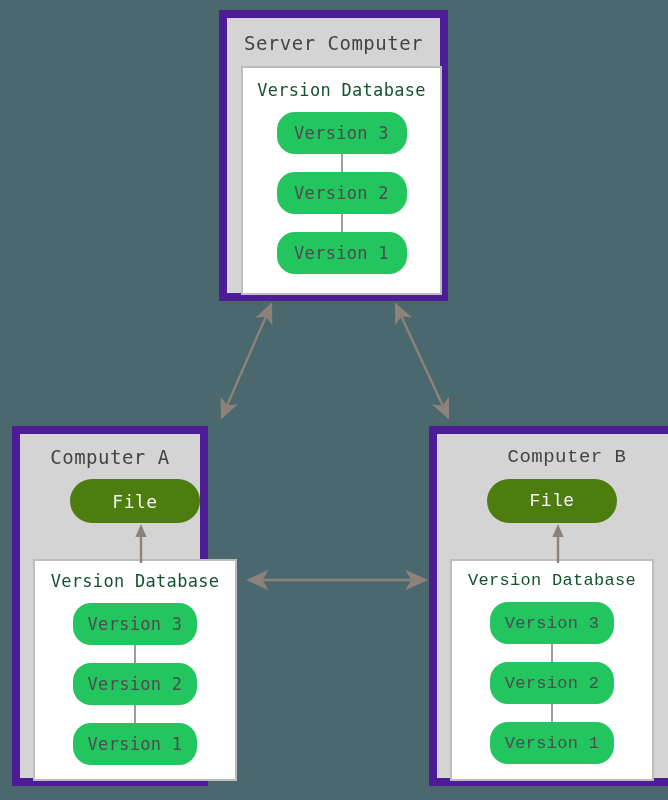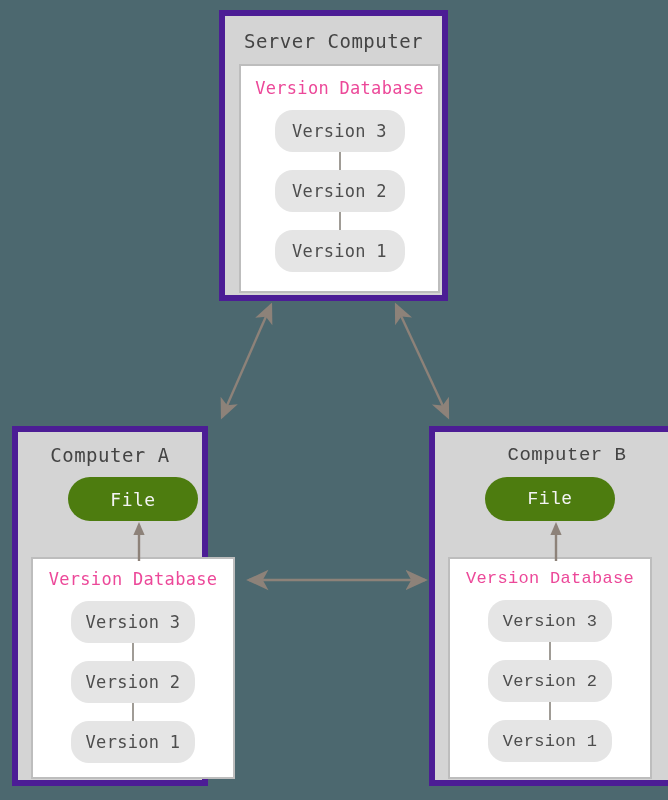--- a/index.html
+++ b/index.html
@@ -32,21 +32,21 @@
     height: 800px;
     pointer-events: none;
     z-index: 1;
   }
 
   
   .machine {
     position: absolute;
     box-sizing: border-box;
     background: #d4d4d4;
-    border: 6px solid #4c1d95;
+    border: 8px solid #4c1d95;
     z-index: 2;
   }
   .machine-title {
     text-align: center;
     color: #444444;
     font-size: 19px;
     letter-spacing: 0.5px;
     white-space: nowrap;
   }
 
@@ -109,21 +109,21 @@
   }
   #computer-a .vdb,
   #computer-b .vdb {
     left: 13px;
     top: 125px;
     width: 204px;
     height: 222px;
   }
   .vdb-title {
     text-align: center;
-    color: #ec4899;
+    color: #14532d;
     font-size: 17px;
     letter-spacing: 0.3px;
     white-space: nowrap;
   }
   #server-vdb .vdb-title { margin-top: 12px; }
   #computer-a .vdb-title,
   #computer-b .vdb-title { margin-top: 10px; }
 
   
   .version-chain {
@@ -132,21 +132,21 @@
     display: flex;
     flex-direction: column;
     align-items: center;
   }
   #server-vdb .version-chain { margin-top: 12px; }
   #computer-a .version-chain,
   #computer-b .version-chain { margin-top: 12px; }
 
   .version-node {
     position: relative;
-    background: #e5e5e5;
+    background: #22c55e;
     border-radius: 18px;
     color: #4d4d4d;
     font-size: 17px;
     display: flex;
     align-items: center;
     justify-content: center;
     letter-spacing: 0.3px;
     white-space: nowrap;
   }
   #server-vdb .version-node {

